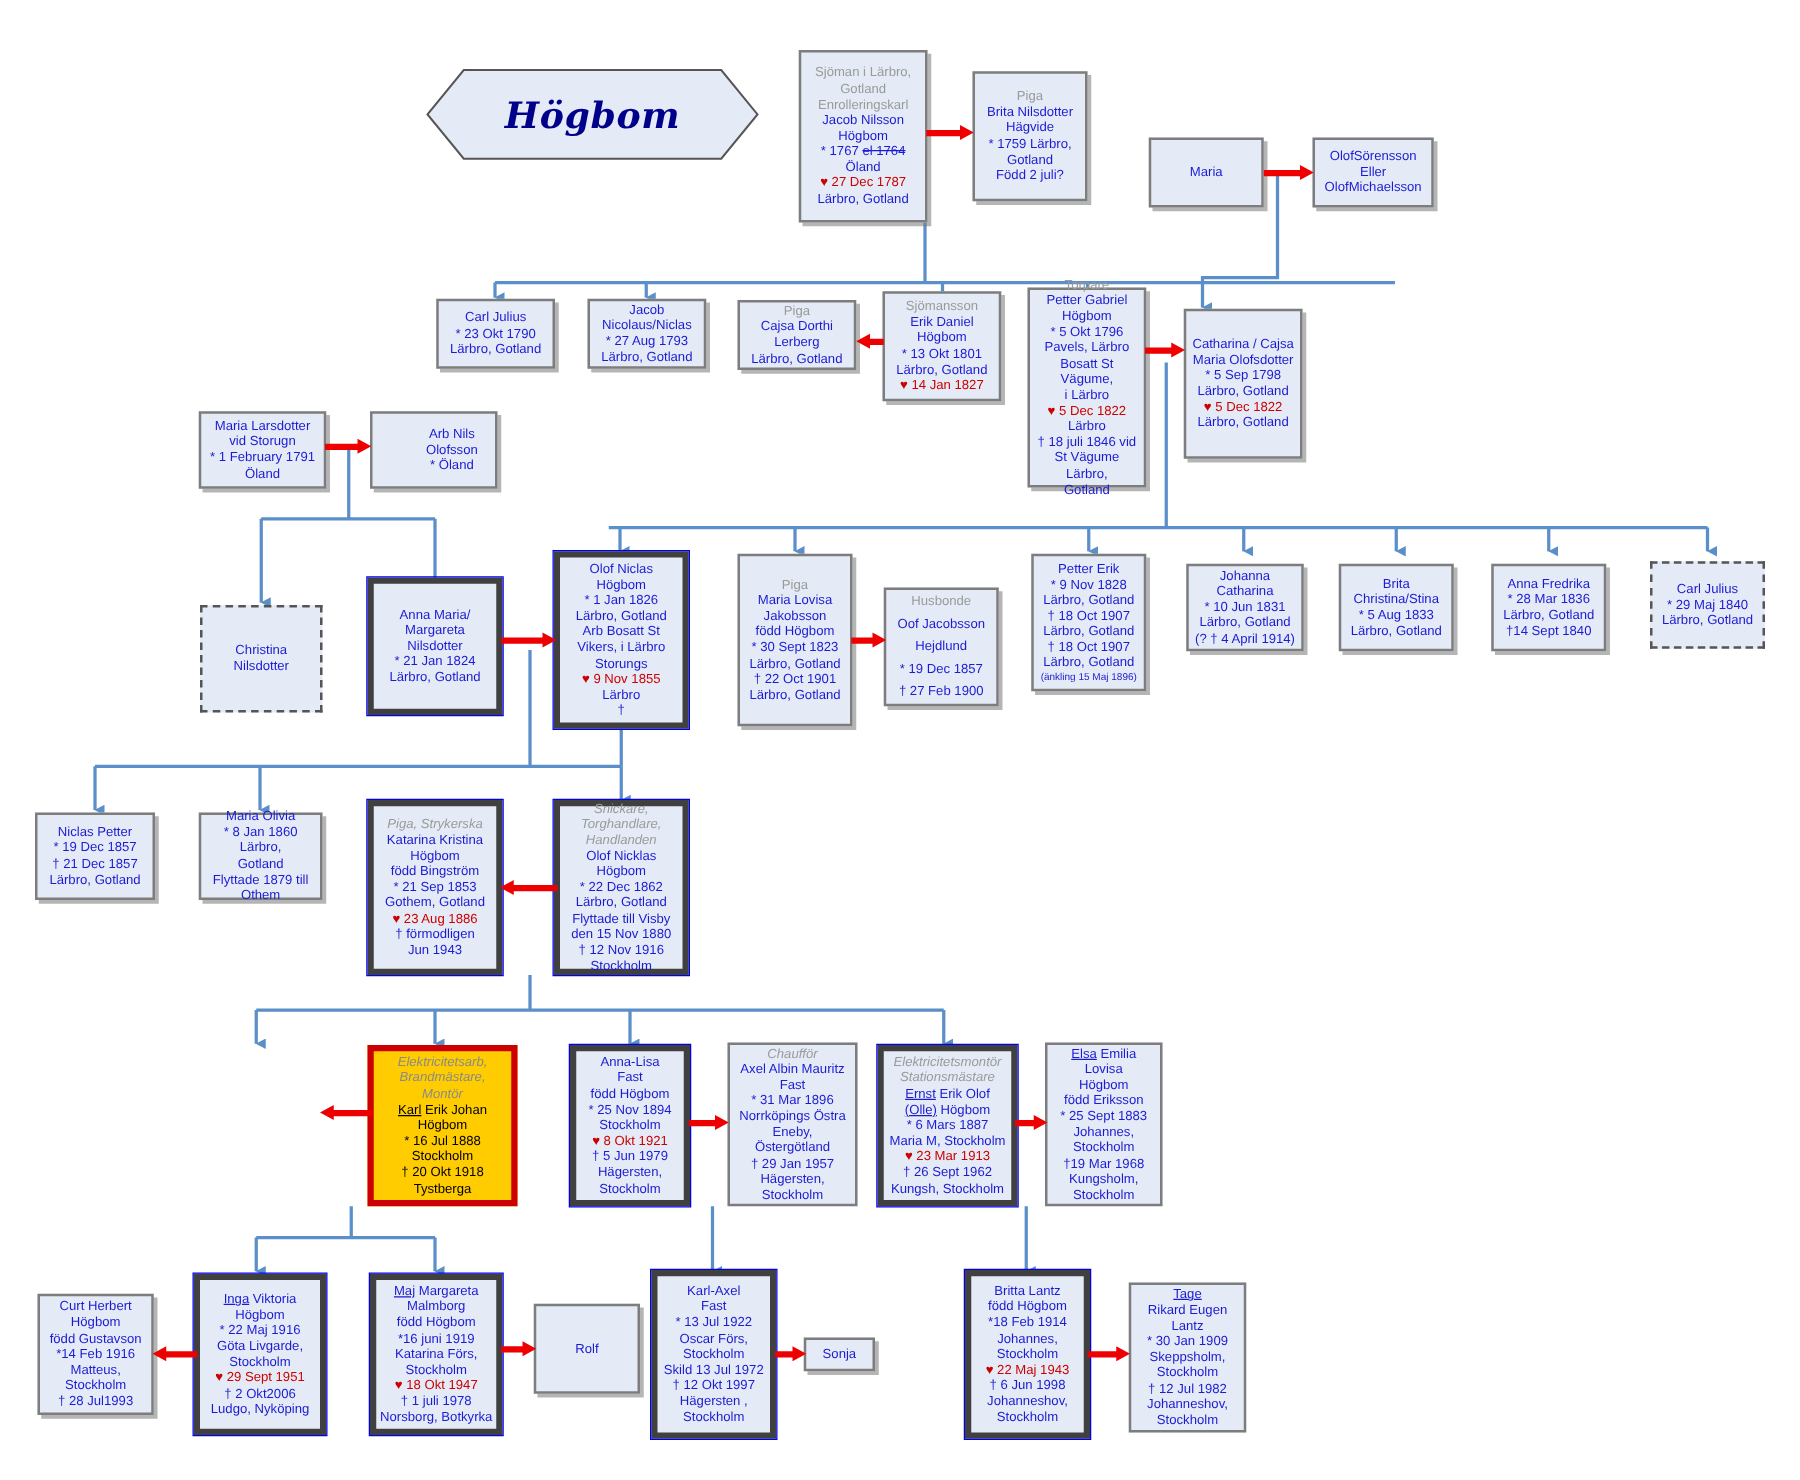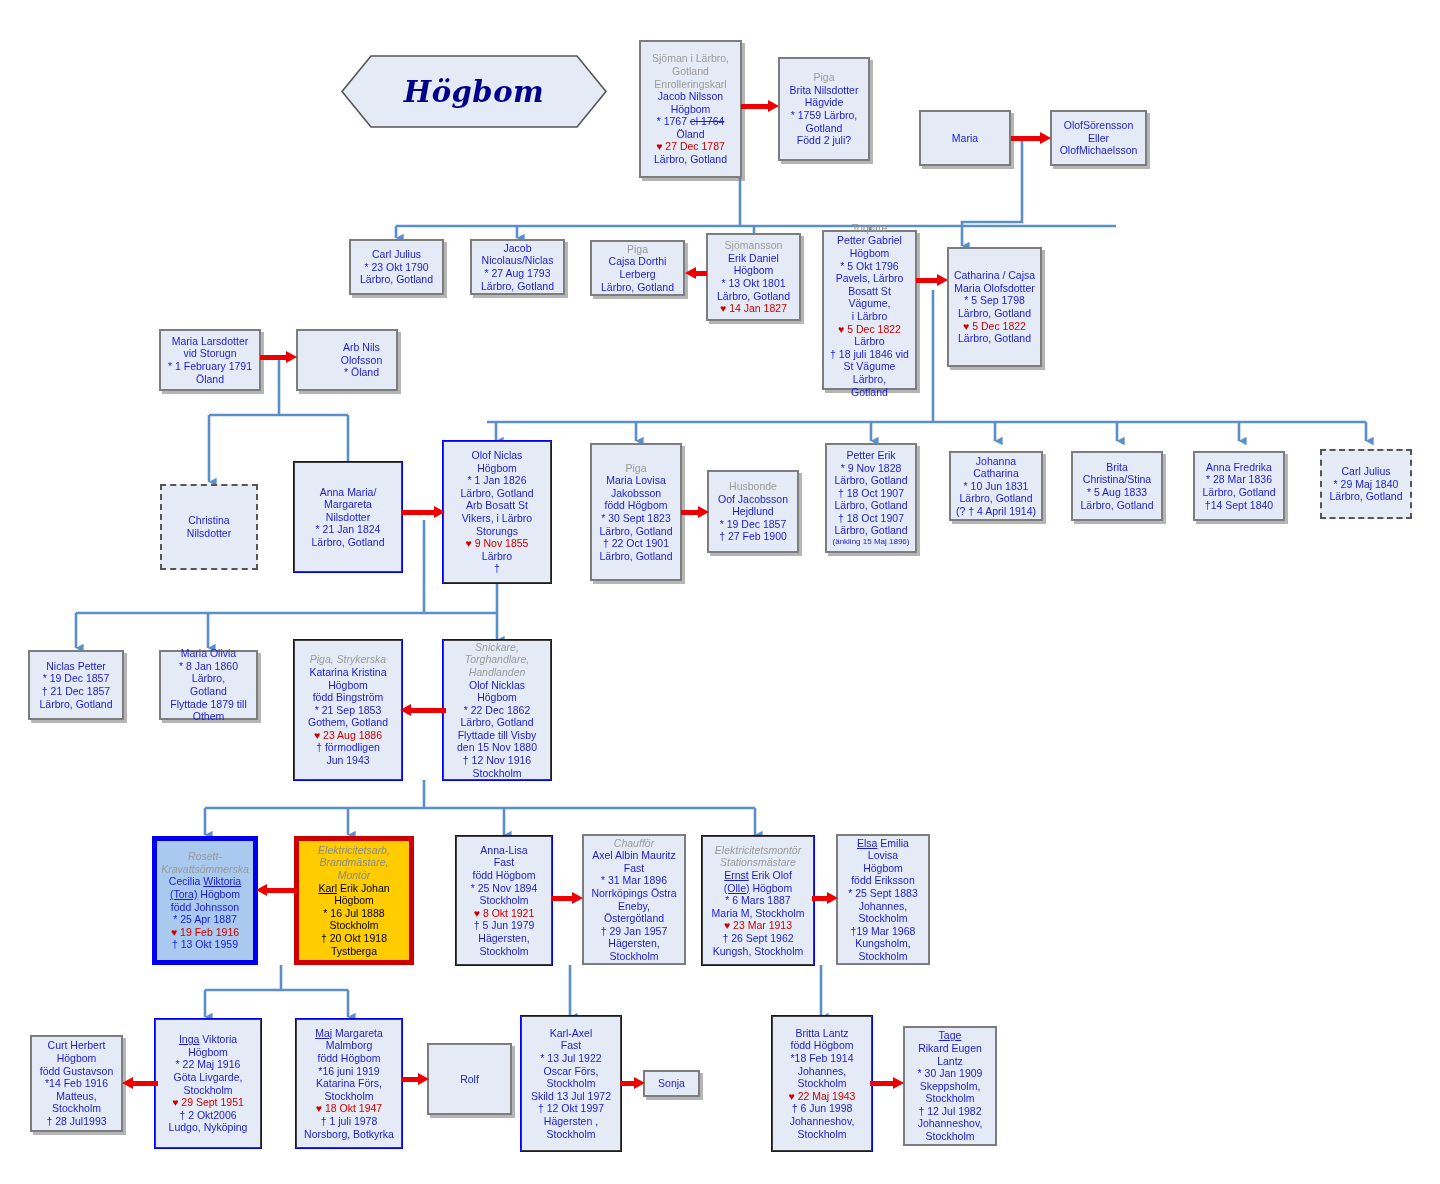--- a/index.html
+++ b/index.html
@@ -26,21 +26,21 @@
   }
   .node .occ{color:#9a9a9a;}
   .node .occ.ital{font-style:italic;}
   .node .mar{color:#cc0000;}
   .node .small{font-size:8px;line-height:10px;color:#1b1bd4;}
   .node .strike{text-decoration:line-through;}
   .node .u{text-decoration:underline;}
 
   
   .node.blue{
-    border:1px solid #404040;
+    border:5px solid #404040;
     box-shadow:none;
     background:#e4ebf6;
     outline:1px solid #0000ee;
   }
   
   .node.bluefill{
     border:5px solid #0000ee;
     box-shadow:none;
     background:#a9c9ef;
   }
@@ -300,21 +300,21 @@
     <span class="occ">Piga</span>
     <span>Maria Lovisa</span>
     <span>Jakobsson</span>
     <span>född Högbom</span>
     <span>* 30 Sept 1823</span>
     <span>Lärbro, Gotland</span>
     <span>† 22 Oct 1901</span>
     <span>Lärbro, Gotland</span>
   </div>
 
-  <div class="node" style="left:707px;top:470px;width:92px;height:83px;">
+  <div class="node" style="left:707px;top:470px;width:92px;height:95px;justify-content:space-between;">
     <span class="occ">Husbonde</span>
     <span>Oof Jacobsson</span>
     <span>Hejdlund</span>
     <span>* 19 Dec 1857</span>
     <span>† 27 Feb 1900</span>
   </div>
   <div class="marrow right" style="left:681px;top:506px;width:28px;">
     <div class="shaft"></div>
       <div class="head"></div>
   </div>
@@ -395,30 +395,20 @@
     <span>Flyttade till Visby</span>
     <span>den 15 Nov 1880</span>
     <span>†  12 Nov 1916</span>
     <span>Stockholm</span>
   </div>
   <div class="marrow left" style="left:400px;top:704px;width:46px;">
     <div class="shaft"></div>
       <div class="head"></div>
   </div>
 
-  <div class="node bluefill" style="left:152px;top:836px;width:106px;height:129px;">
-    <span class="occ ital">Rosett-</span>
-    <span class="occ ital">Kravattsömmerska</span>
-    <span>Cecilia <span class="u">Wiktoria</span></span>
-    <span><span class="u">(Tora)</span> Högbom</span>
-    <span>född Johnsson</span>
-    <span>* 25 Apr 1887</span>
-    <span class="mar">♥ 19 Feb 1916</span>
-    <span>† 13 Okt 1959</span>
-  </div>
 
   <div class="node gold" style="left:294px;top:836px;width:120px;height:129px;">
     <span class="occ ital">Elektricitetsarb,</span>
     <span class="occ ital">Brandmästare,</span>
     <span class="occ ital">Montör</span>
     <span><span class="u">Karl</span> Erik Johan</span>
     <span>Högbom</span>
     <span>* 16 Jul 1888</span>
     <span>Stockholm</span>
     <span>† 20 Okt 1918</span>

